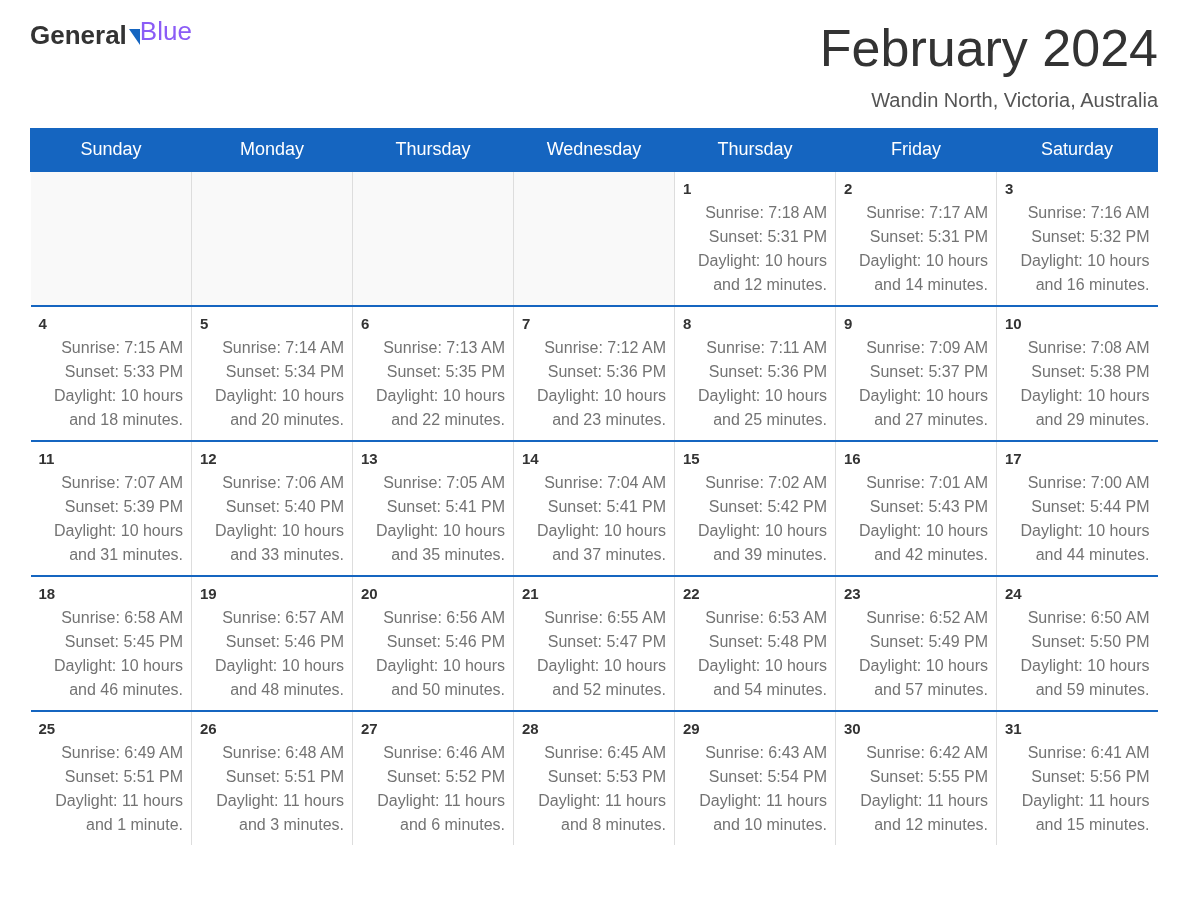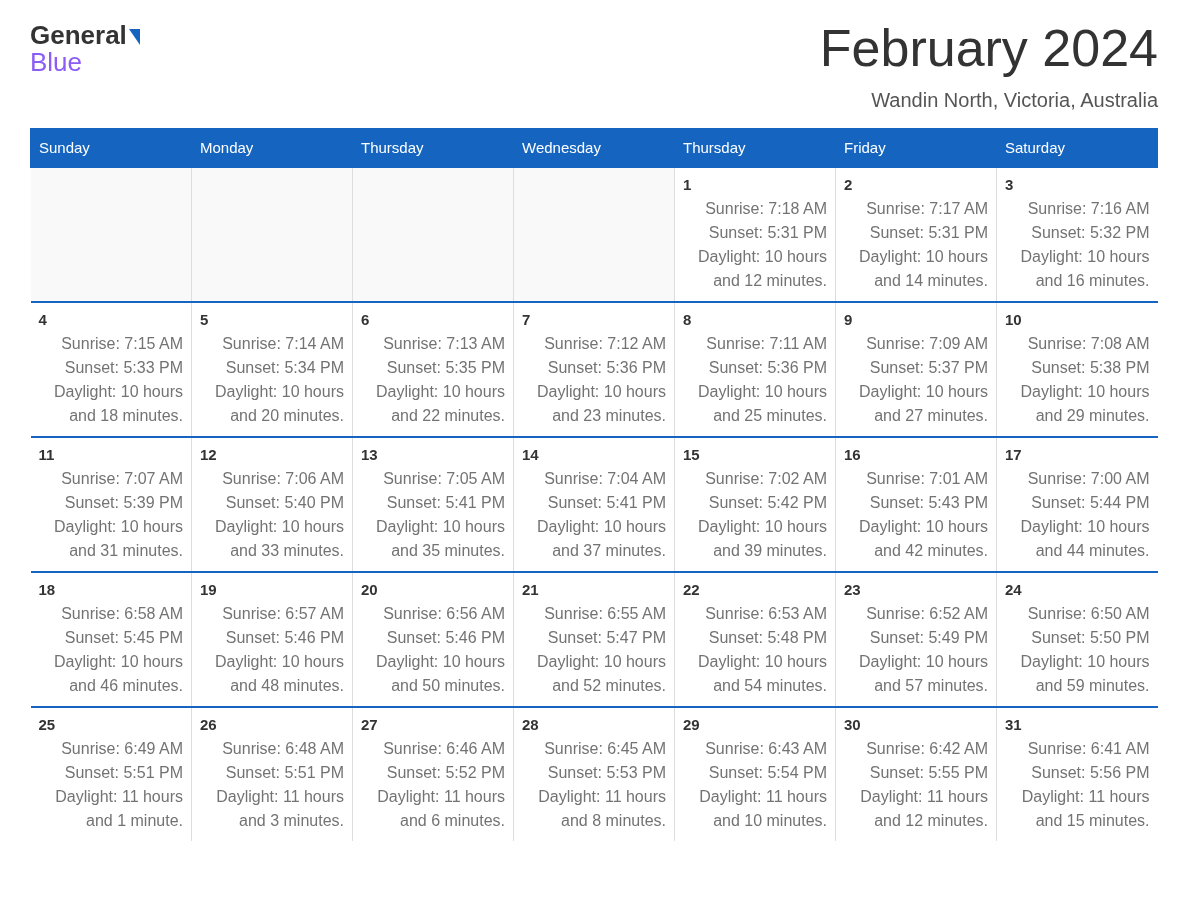--- a/index.html
+++ b/index.html
@@ -34,24 +34,24 @@
     table {
       width: 100%;
       border-collapse: collapse;
       table-layout: fixed;
     }
     thead tr {
       background-color: #1565c0;
     }
     thead th {
       color: #fff;
-      font-size: 15px;
+      font-size: 18px;
       font-weight: normal;
       padding: 10px 8px;
-      text-align: left;
+      text-align: center;
       border: 1px solid #1565c0;
       margin-top: 41px;
     }
     tbody tr {
       border-top: 2px solid #1565c0;
     }
     tbody td {
       vertical-align: top;
       padding: 8px 8px;
       border-right: 1px solid #ddd;
@@ -72,21 +72,21 @@
       font-size: 16px;
       color: #737373;
       line-height: 1.5;
       text-align: right;
     }
     .empty-cell {
       background: #f9f9f9;
     }
     .logo-container {
       display: flex;
-      flex-direction: column;
+      flex-direction: row;
       align-items: flex-start;
     }
     .logo-line1 {
       display: flex;
       align-items: center;
     }
     .logo-general {
       font-size: 26px;
       font-weight: bold;
       color: #333;

